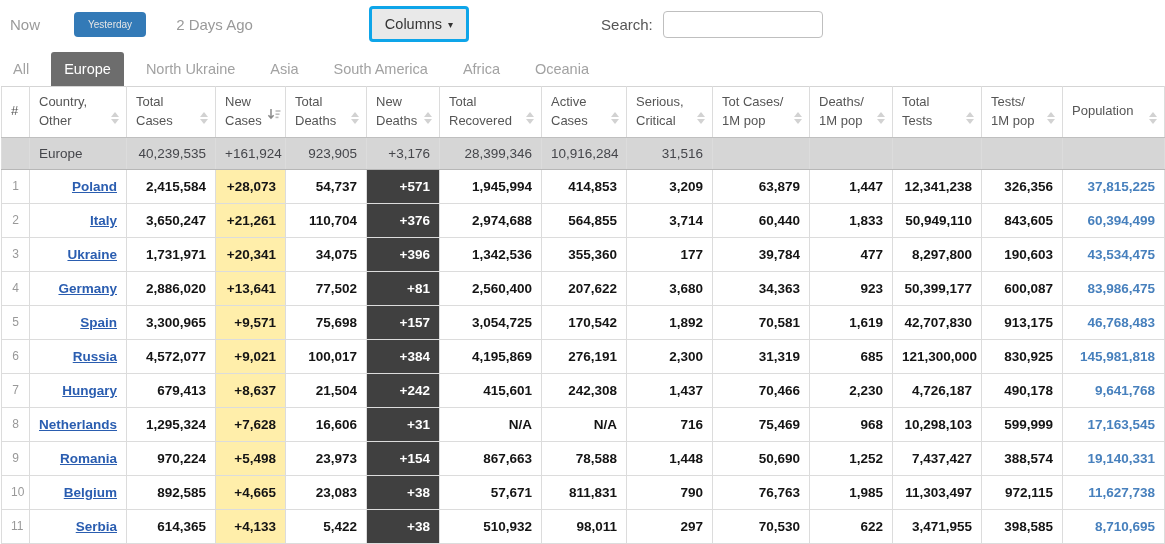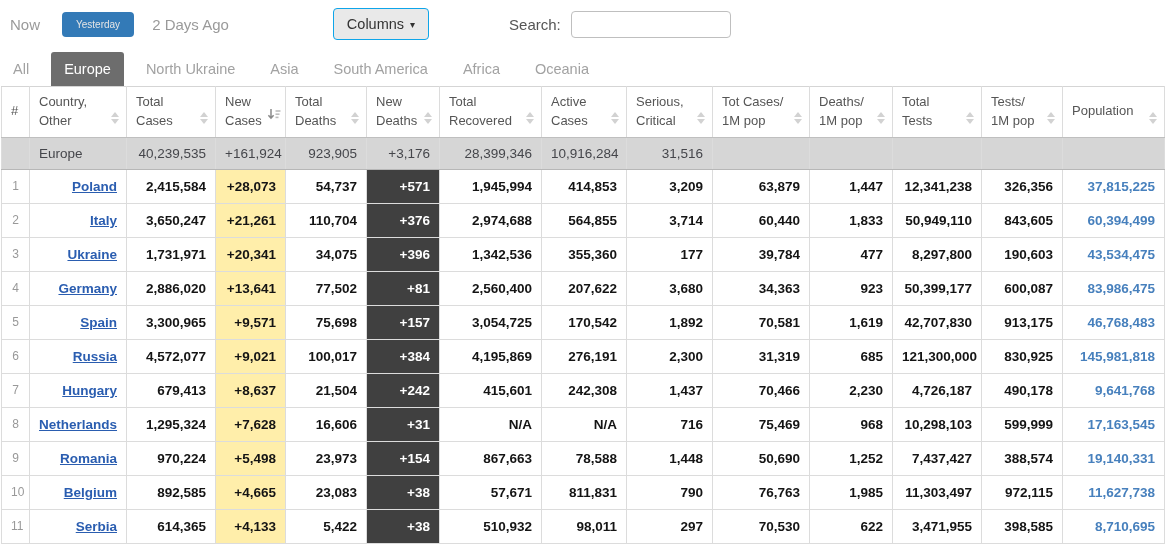--- a/index.html
+++ b/index.html
@@ -1,25 +1,25 @@
 <!DOCTYPE html>
 <html><head>
 <meta charset="utf-8">
 <style>
   * { margin:0; padding:0; box-sizing:border-box; }
   html,body { background:#fff; width:1165px; font-family:"Liberation Sans", sans-serif; overflow:hidden; }
 
   
-  .toolbar { display:flex; align-items:center; height:48px; padding-left:10px; }
+  .toolbar { display:flex; align-items:center; height:48px; padding-left:10px;gap:12px; }
   .link-gray { color:#9a9a9a; font-size:15px; background:none; border:none; cursor:pointer; font-family:inherit; }
   .btn-yesterday { background:#337ab7; color:#e5e5e5; border:none; border-radius:4px; padding:7px 14px; font-size:10px; margin-left:22px; cursor:pointer; font-family:inherit; }
   .btn-2days { margin-left:18px; }
-  .btn-columns { background:#e9e9e9; color:#333; border:1px solid #0ea5e9; border-radius:4px; padding:7px 13px; font-size:14.5px; margin-left:104px; cursor:pointer; font-family:inherit; }
+  .btn-columns { background:#e9e9e9; color:#333; border:3px solid #0ea5e9; border-radius:4px; padding:7px 13px; font-size:14.5px; margin-left:104px; cursor:pointer; font-family:inherit; }
   .btn-columns .caret { display:inline-block; margin-left:6px; font-size:10px; color:#333; transform:translateY(-1px); }
-  .search-wrap { display:flex; align-items:center; margin-left:80px; }
+  .search-wrap { display:flex; align-items:center; margin-left:120px; }
   .search-wrap label { color:#555; font-size:15px; }
   .search-wrap input { width:160px; height:27px; border:1px solid #bfbfbf; border-radius:4px; margin-left:10px; padding:0 6px; font-family:inherit; font-size:13px; }
 
   
   .tabs { display:flex; align-items:flex-end; height:38px; }
   .tab { background:none; border:none; color:#a2a2a2; font-size:14.5px; padding:9px 13px; cursor:pointer; font-family:inherit; margin-right:9px; }
   .tab.active { background:#6d6d6d; color:#fff; border-radius:3px 3px 0 0; }
 
   
   table { border-collapse:collapse; table-layout:fixed; width:1163px; margin-left:1px; }

